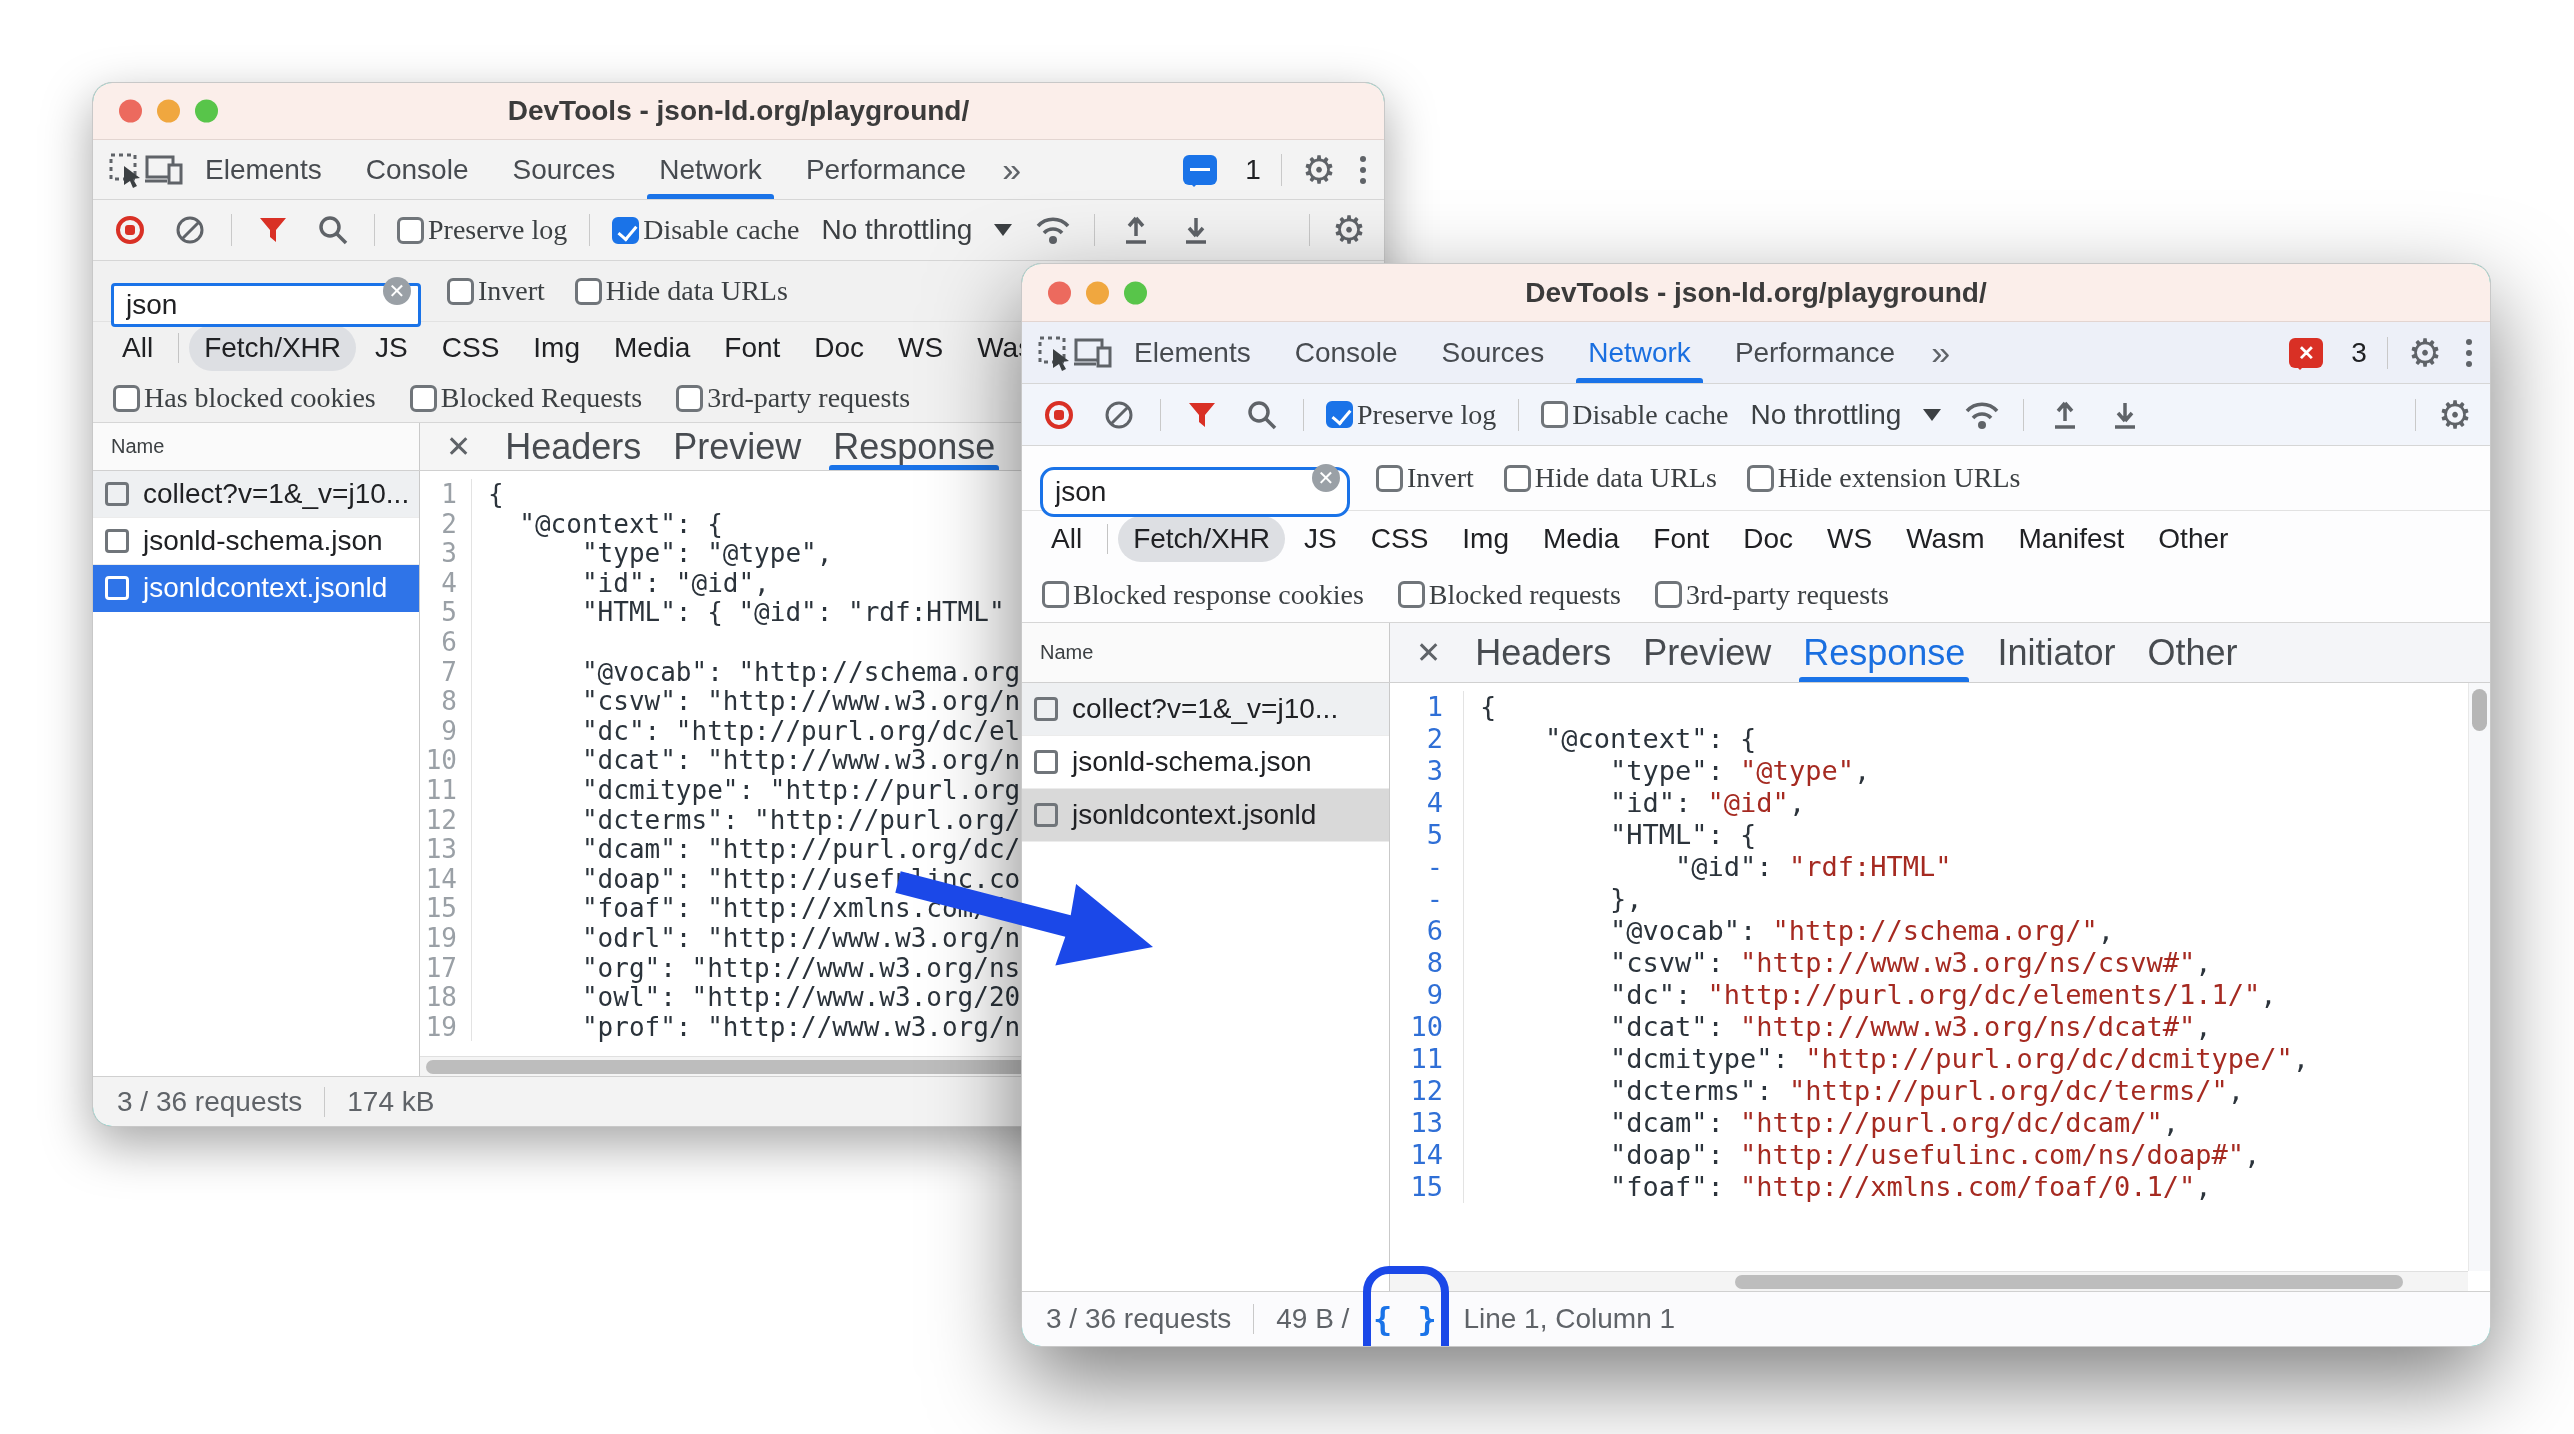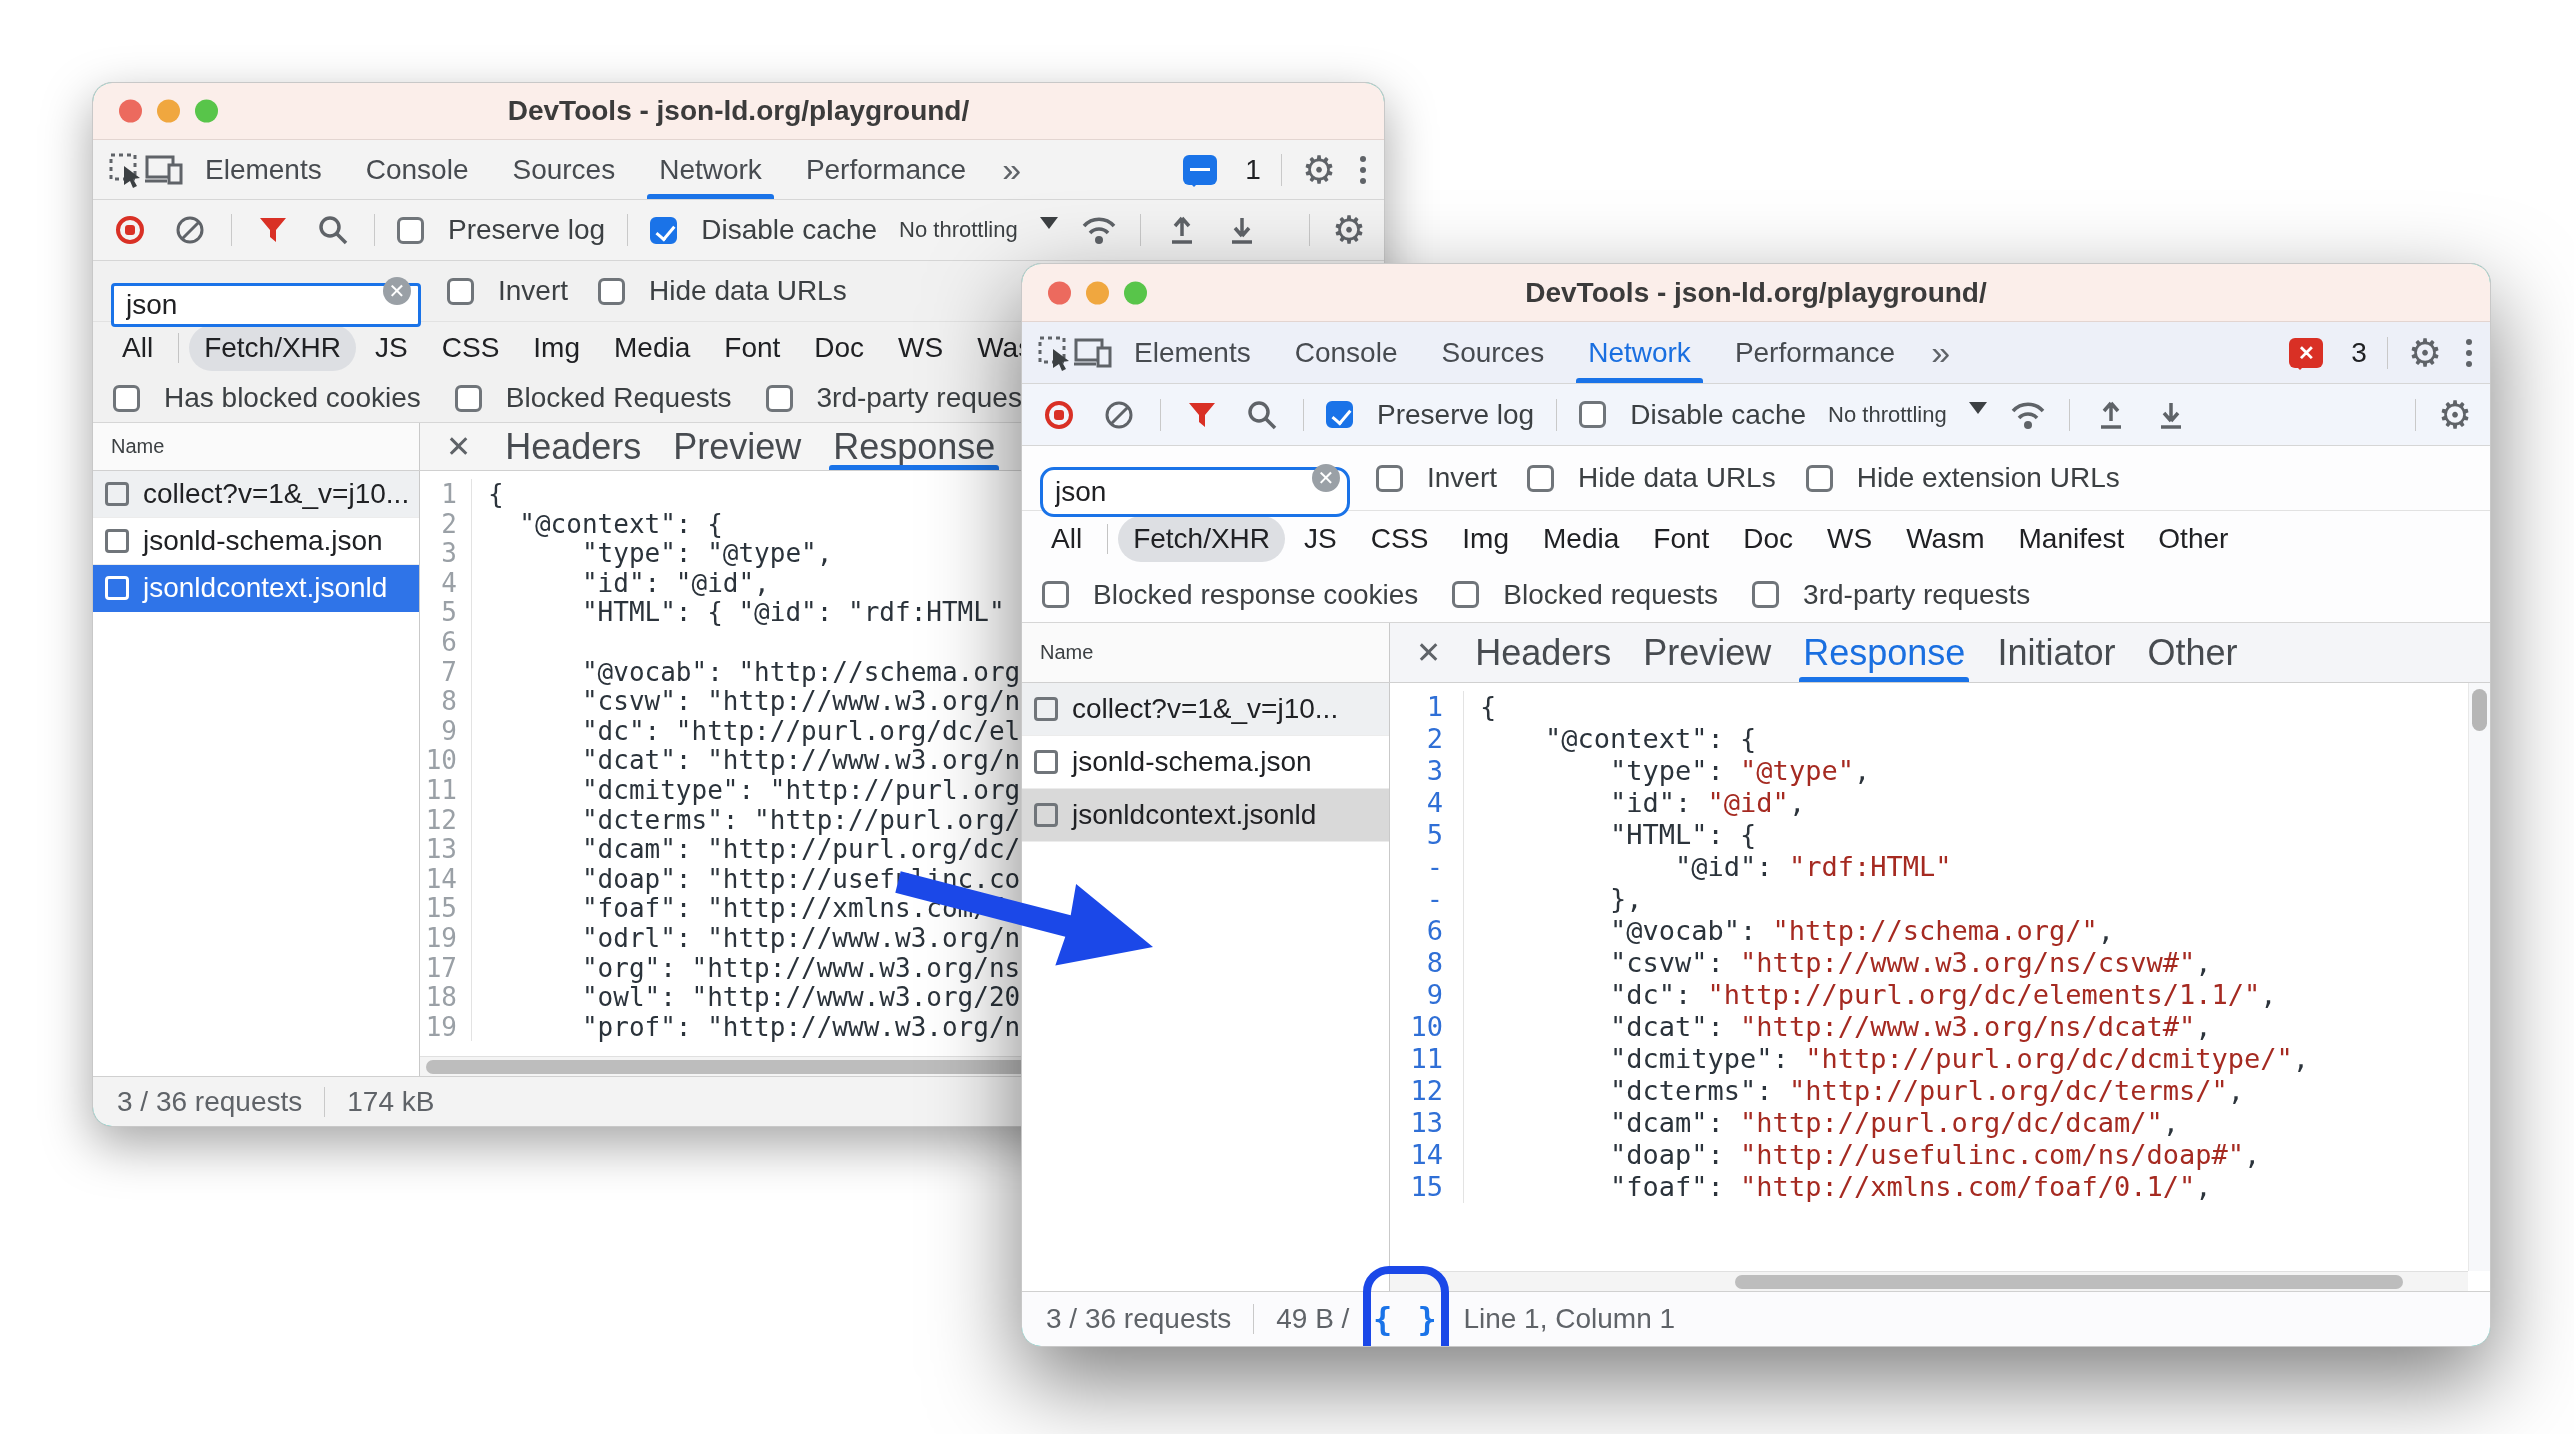--- a/index.html
+++ b/index.html
@@ -53,27 +53,27 @@
   .kebab i { width:6px; height:6px; border-radius:50%; background:#5f6368; }
 
   
   .nettoolbar { flex:none; display:flex; align-items:center; gap:22px; padding:0 18px;
                 border-bottom:1px solid #d6d6d6; }
   #win-back .nettoolbar{ height:61px; background:#f3f3f3; }
   #win-front .nettoolbar{ height:62px; background:#f2f5fb; }
   .iconbtn { display:flex; align-items:center; justify-content:center; width:38px; height:38px; }
   .rec { width:28px; height:28px; border:4px solid #d93025; border-radius:50%; position:relative; }
   .rec::after{ content:""; position:absolute; inset:5px; background:#d93025; border-radius:3px; }
-  .check { display:flex; align-items:center; gap:24px; font-size:28px; color:#3c4043; }
+  .check { display:flex; align-items:center; gap:4px; font-size:28px; color:#3c4043;font-family:Liberation Serif, serif; }
   .box { width:27px; height:27px; border:3px solid #70757a; border-radius:6px; background:#fff;
          flex:none; position:relative; }
   .box.on { background:#1a73e8; border-color:#1a73e8; }
   .box.on::after{ content:""; position:absolute; left:7px; top:2px; width:8px; height:15px;
          border:solid #fff; border-width:0 3.5px 3.5px 0; transform:rotate(40deg); }
-  .throttle { display:flex; gap:16px; font-size:22px; color:#3c4043; }
+  .throttle { display:flex; align-items:center; gap:16px; font-size:28px; color:#3c4043; }
   .dcaret { width:0; height:0; border-left:9px solid transparent; border-right:9px solid transparent;
             border-top:12px solid #3c4043; margin-left:6px; }
 
   
   .filterrow { flex:none; display:flex; align-items:center; gap:26px; padding:0 18px;
                border-bottom:1px solid #e2e2e2; }
   #win-back .filterrow{ height:61px; background:#f1f1f1; }
   #win-front .filterrow{ height:65px; background:#fdfdfe; }
   .filterbox { position:relative; width:310px; }
   .filterbox input { width:100%; font-size:28px; color:#202124; padding:6px 44px 6px 12px;

